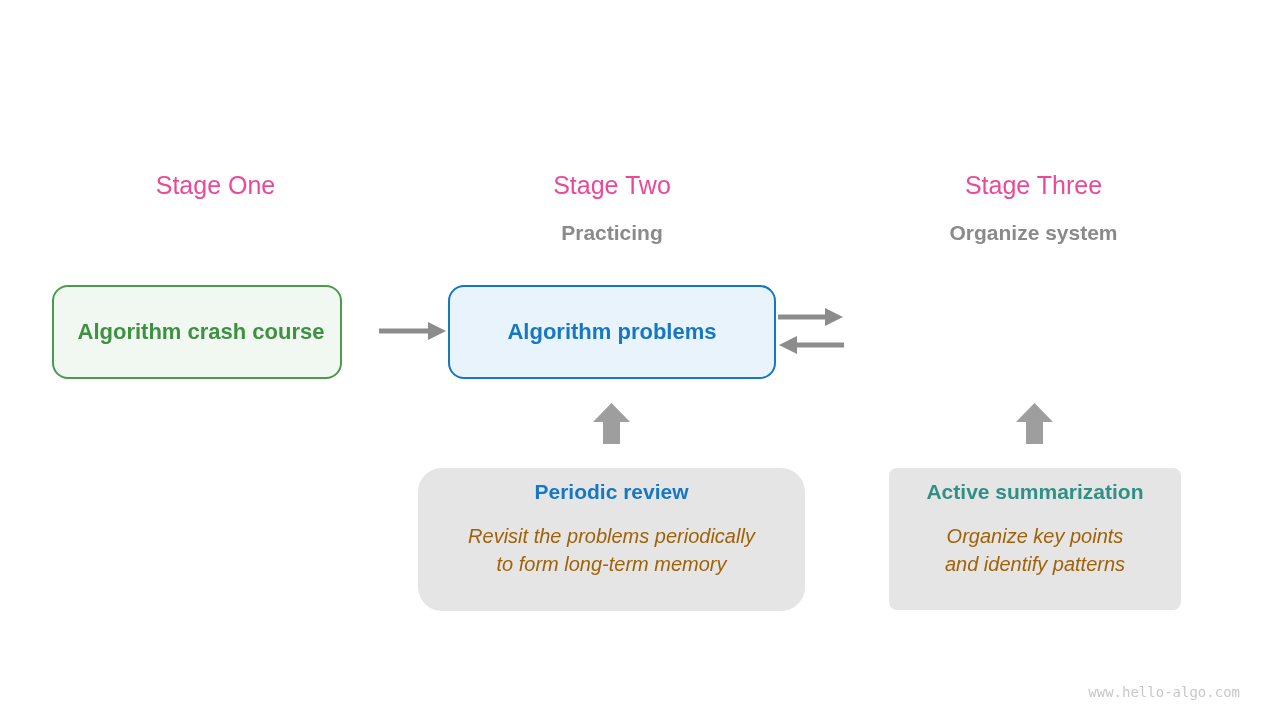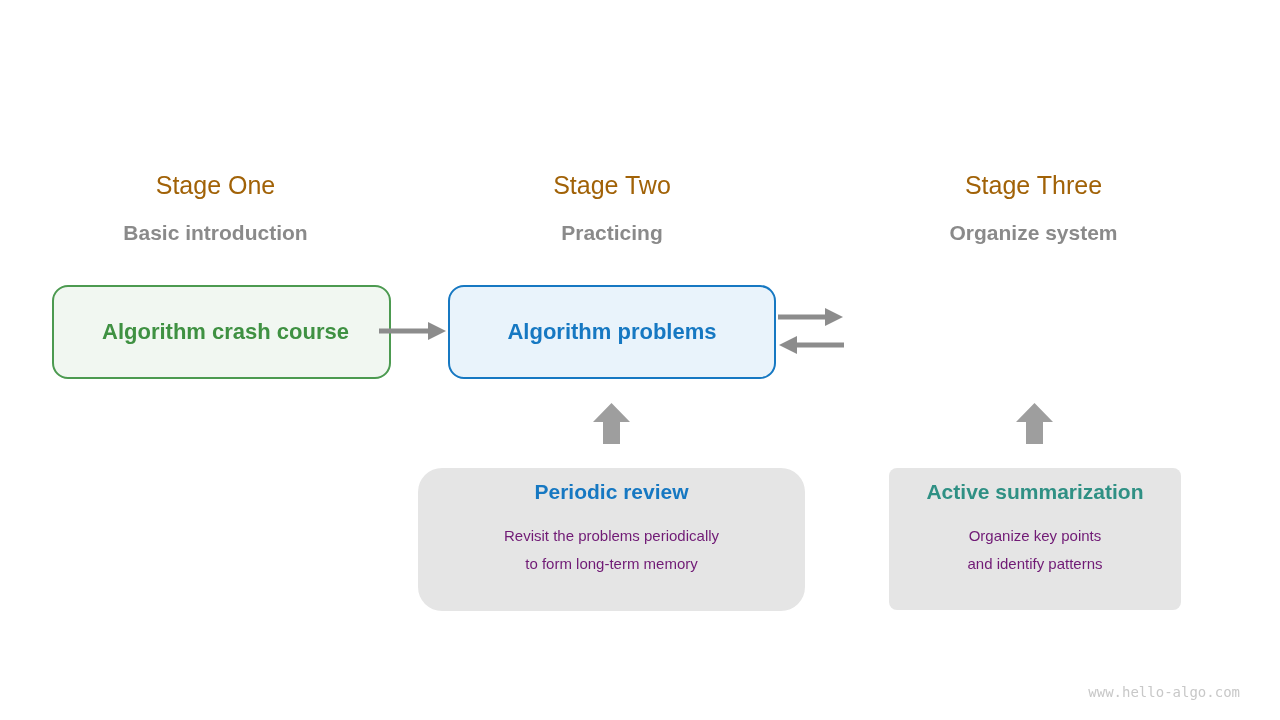--- a/index.html
+++ b/index.html
@@ -13,21 +13,21 @@
     height: 720px;
     background: #ffffff;
     overflow: hidden;
     font-family: "Liberation Sans", "DejaVu Sans", sans-serif;
   }
   .abs { position: absolute; }
 
   .stage-title {
     font-size: 25px;
     font-weight: 400;
-    color: #a16207;
+    color: #ec4899;
     text-align: center;
   }
   .stage-subtitle {
     font-size: 21px;
     font-weight: 700;
     color: #8a8a8a;
     text-align: center;
   }
 
   .stage-box {
@@ -55,41 +55,41 @@
     padding-top: 12px;
   }
   .note-title {
     font-size: 21px;
     font-weight: 700;
     margin-bottom: 18px;
   }
   .note-title-blue { color: #1678c2; }
   .note-title-teal { color: #2f9084; }
   .note-body {
-    font-size: 15px;
+    font-size: 20px;
     line-height: 28px;
-    color: #701a75;
+    color: #a16207;
+    font-style: italic;
   }
 
   .watermark {
     font-family: "DejaVu Sans Mono", "Liberation Mono", monospace;
     font-size: 14px;
     color: #c8c8c8;
   }
 
   svg { display: block; }
 </style>
 </head>
 <body>
 
 <div class="canvas">
 
   <div class="abs stage-title" style="left:52px; top:171px; width:327px;">Stage One</div>
-  <div class="abs stage-subtitle" style="left:52px; top:221px; width:327px;">Basic introduction</div>
-  <div class="abs stage-box box-green" style="left:52px; top:285px; width:339px; height:94px;padding-left:8px;">
+  <div class="abs stage-box box-green" style="left:52px; top:285px; width:290px; height:94px;padding-left:8px;">
     <span>Algorithm crash course</span>
   </div>
 
   <div class="abs stage-title" style="left:448px; top:171px; width:328px;">Stage Two</div>
   <div class="abs stage-subtitle" style="left:448px; top:221px; width:328px;">Practicing</div>
   <div class="abs stage-box box-blue" style="left:448px; top:285px; width:328px; height:94px;">
     <span>Algorithm problems</span>
   </div>
 
   <div class="abs stage-title" style="left:845px; top:171px; width:377px;">Stage Three</div>

